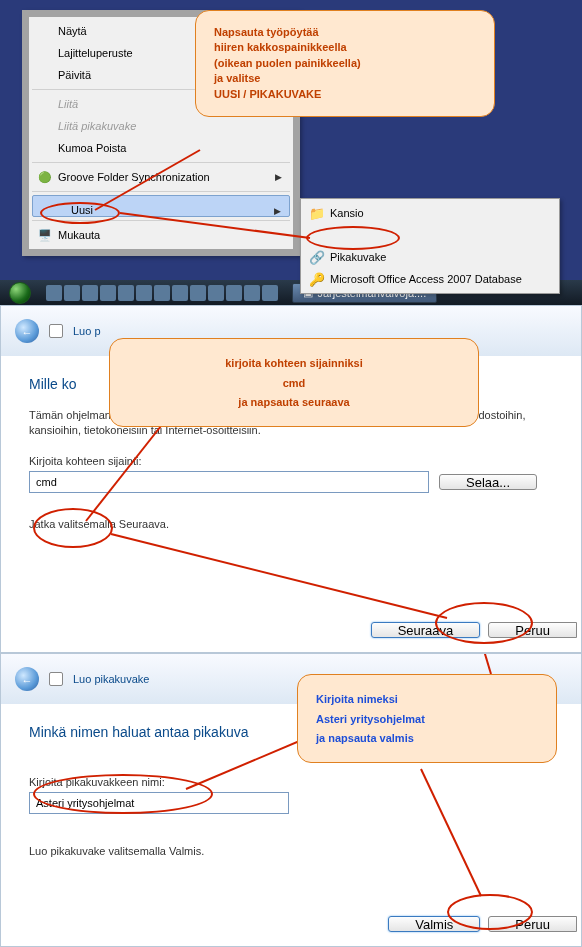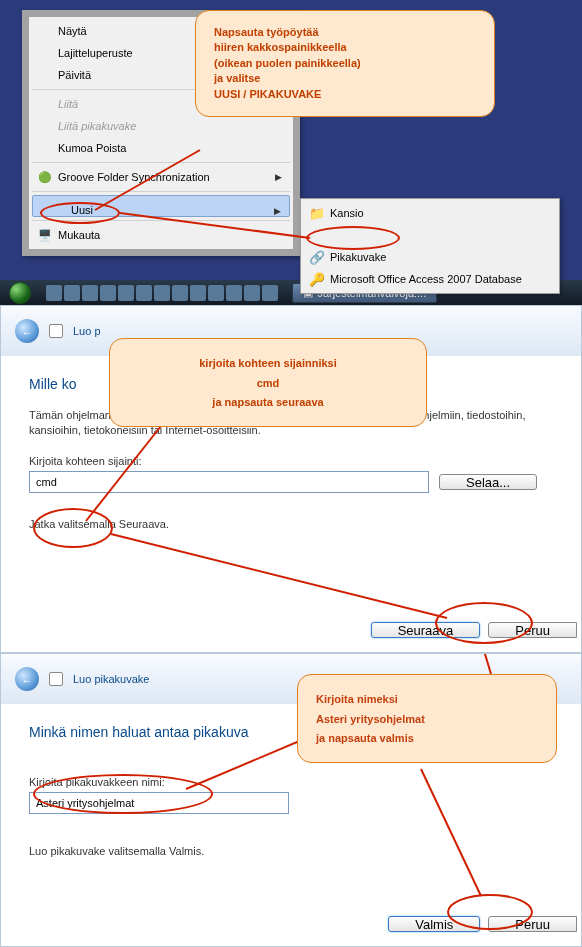--- a/index.html
+++ b/index.html
@@ -44,25 +44,25 @@
   .wizbody { padding: 20px 28px; }
   .wizbody h3 { color: #0a4a8a; font-size: 14px; font-weight: normal; margin-bottom: 16px; }
   .wizbody p { color: #333; font-size: 11px; margin-bottom: 16px; line-height: 1.4; }
   .wizbody label { display: block; color: #333; margin-bottom: 4px; }
   .locrow { display: flex; gap: 10px; align-items: center; }
   .txtinput { width: 400px; height: 22px; border: 1px solid #7a9ac0; padding: 0 6px; background: #fff; font-size: 11px; }
   .btn { height: 16px; padding: 0 26px; background: linear-gradient(#fdfdfd,#e5e5e5); border: 1px solid #888; border-radius: 3px; font-size: 13px; cursor: pointer; }
   .btn.default { border: 1px solid #3a7ac0; box-shadow: 0 0 2px #6ab0f0; }
   .wizfooter { position: absolute; bottom: 14px; right: 0; display: flex; gap: 8px; padding: 0 4px; }
   
-  .callout2 { position: absolute; top: 32px; left: 108px; width: 318px; background: #ffe8d0; border: 1px solid #e08020; border-radius: 14px; padding: 14px 18px; color: #c04000; font-weight: bold; font-size: 14px; line-height: 1.4; text-align: center; z-index: 5; }
+  .callout2 { position: absolute; top: 32px; left: 108px; width: 370px; background: #ffe8d0; border: 1px solid #e08020; border-radius: 14px; padding: 14px 18px; color: #c04000; font-weight: bold; font-size: 14px; line-height: 1.4; text-align: center; z-index: 5; }
   
   
   .section3 { position: relative; width: 582px; height: 294px; background: #fff; border: 1px solid #b8c8d8; }
-  .callout3 { position: absolute; top: 20px; left: 296px; width: 260px; background: #ffe8d0; border: 1px solid #e08020; border-radius: 14px; padding: 14px 18px; color: #c2410c; font-weight: bold; font-size: 14px; line-height: 1.4; z-index: 5; }
+  .callout3 { position: absolute; top: 20px; left: 296px; width: 260px; background: #ffe8d0; border: 1px solid #e08020; border-radius: 14px; padding: 14px 18px; color: #1d4ed8; font-weight: bold; font-size: 14px; line-height: 1.4; z-index: 5; }
   
 </style>
 </head>
 <body>
 
 <div class="section1">
 
   <div class="ctxmenu">
     <div class="item">
       <span>Näytä</span>

